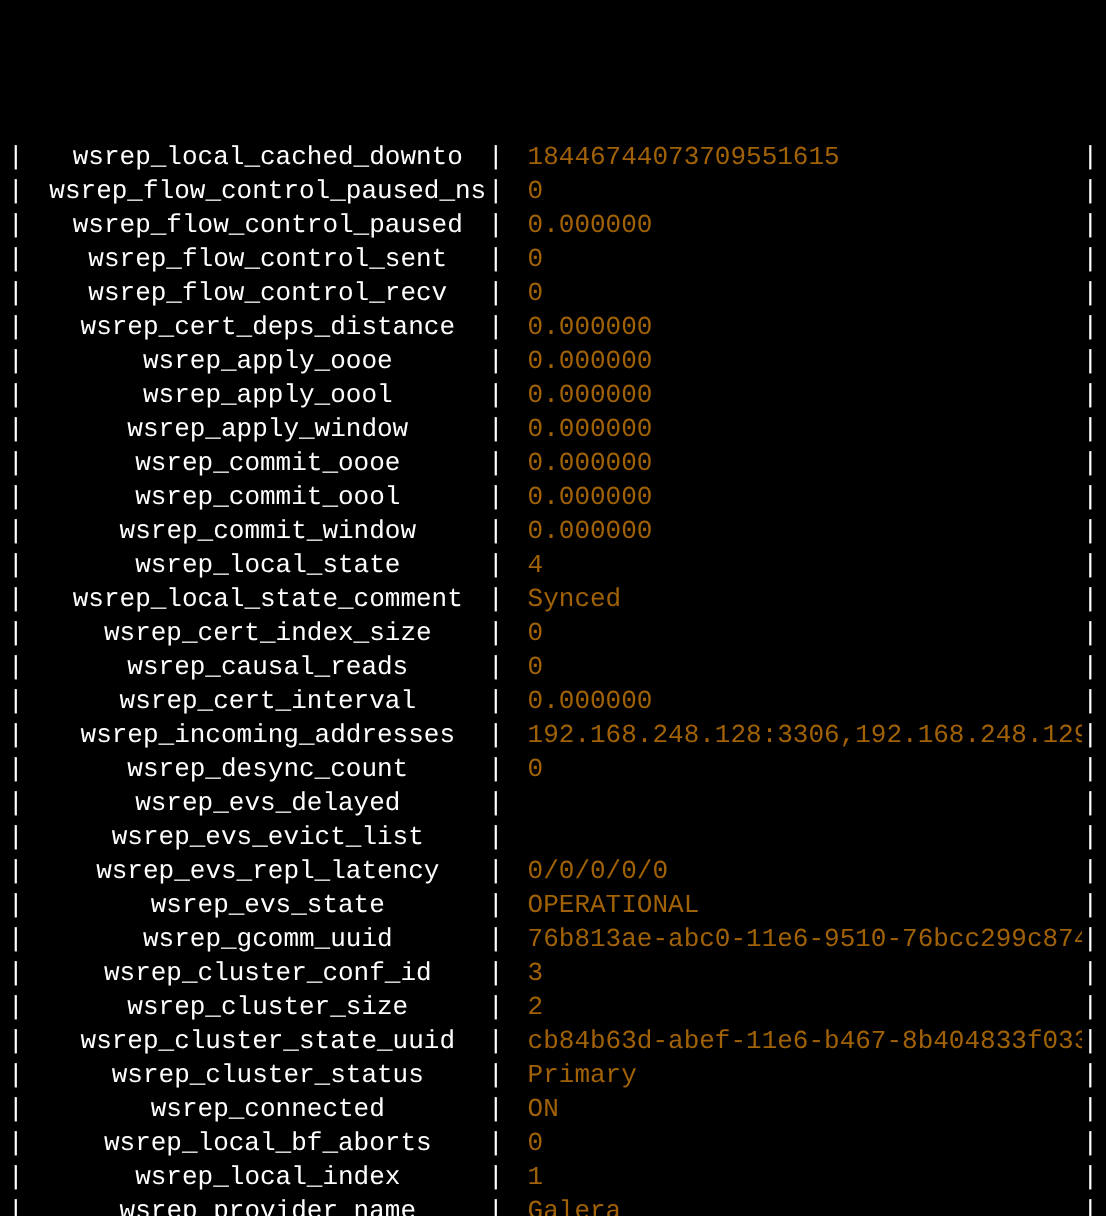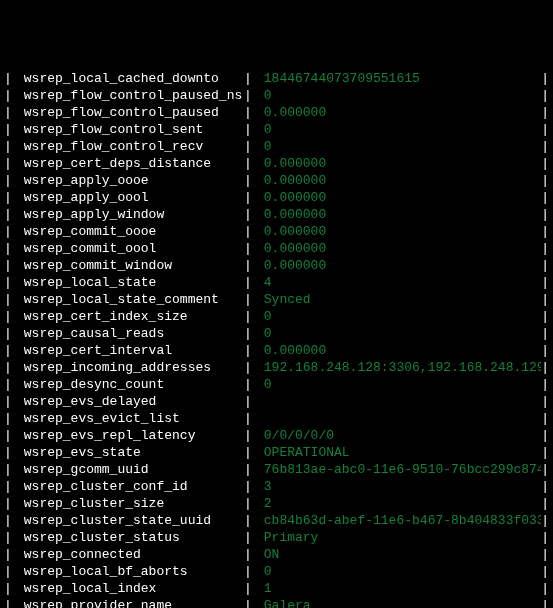--- a/index.html
+++ b/index.html
@@ -25,24 +25,25 @@
     }
     .pipe {
       color: #ffffff;
       width: 12px;
       display: inline-block;
     }
     .col-name {
       width: 228px;
       color: #ffffff;
       overflow: hidden;
+      text-align: center;
     }
     .col-val {
       flex: 1;
-      color: #15803d;
+      color: #a16207;
       overflow: hidden;
     }
     .end-pipe {
       color: #ffffff;
     }
   </style>
 </head>
 <body>
 
 

